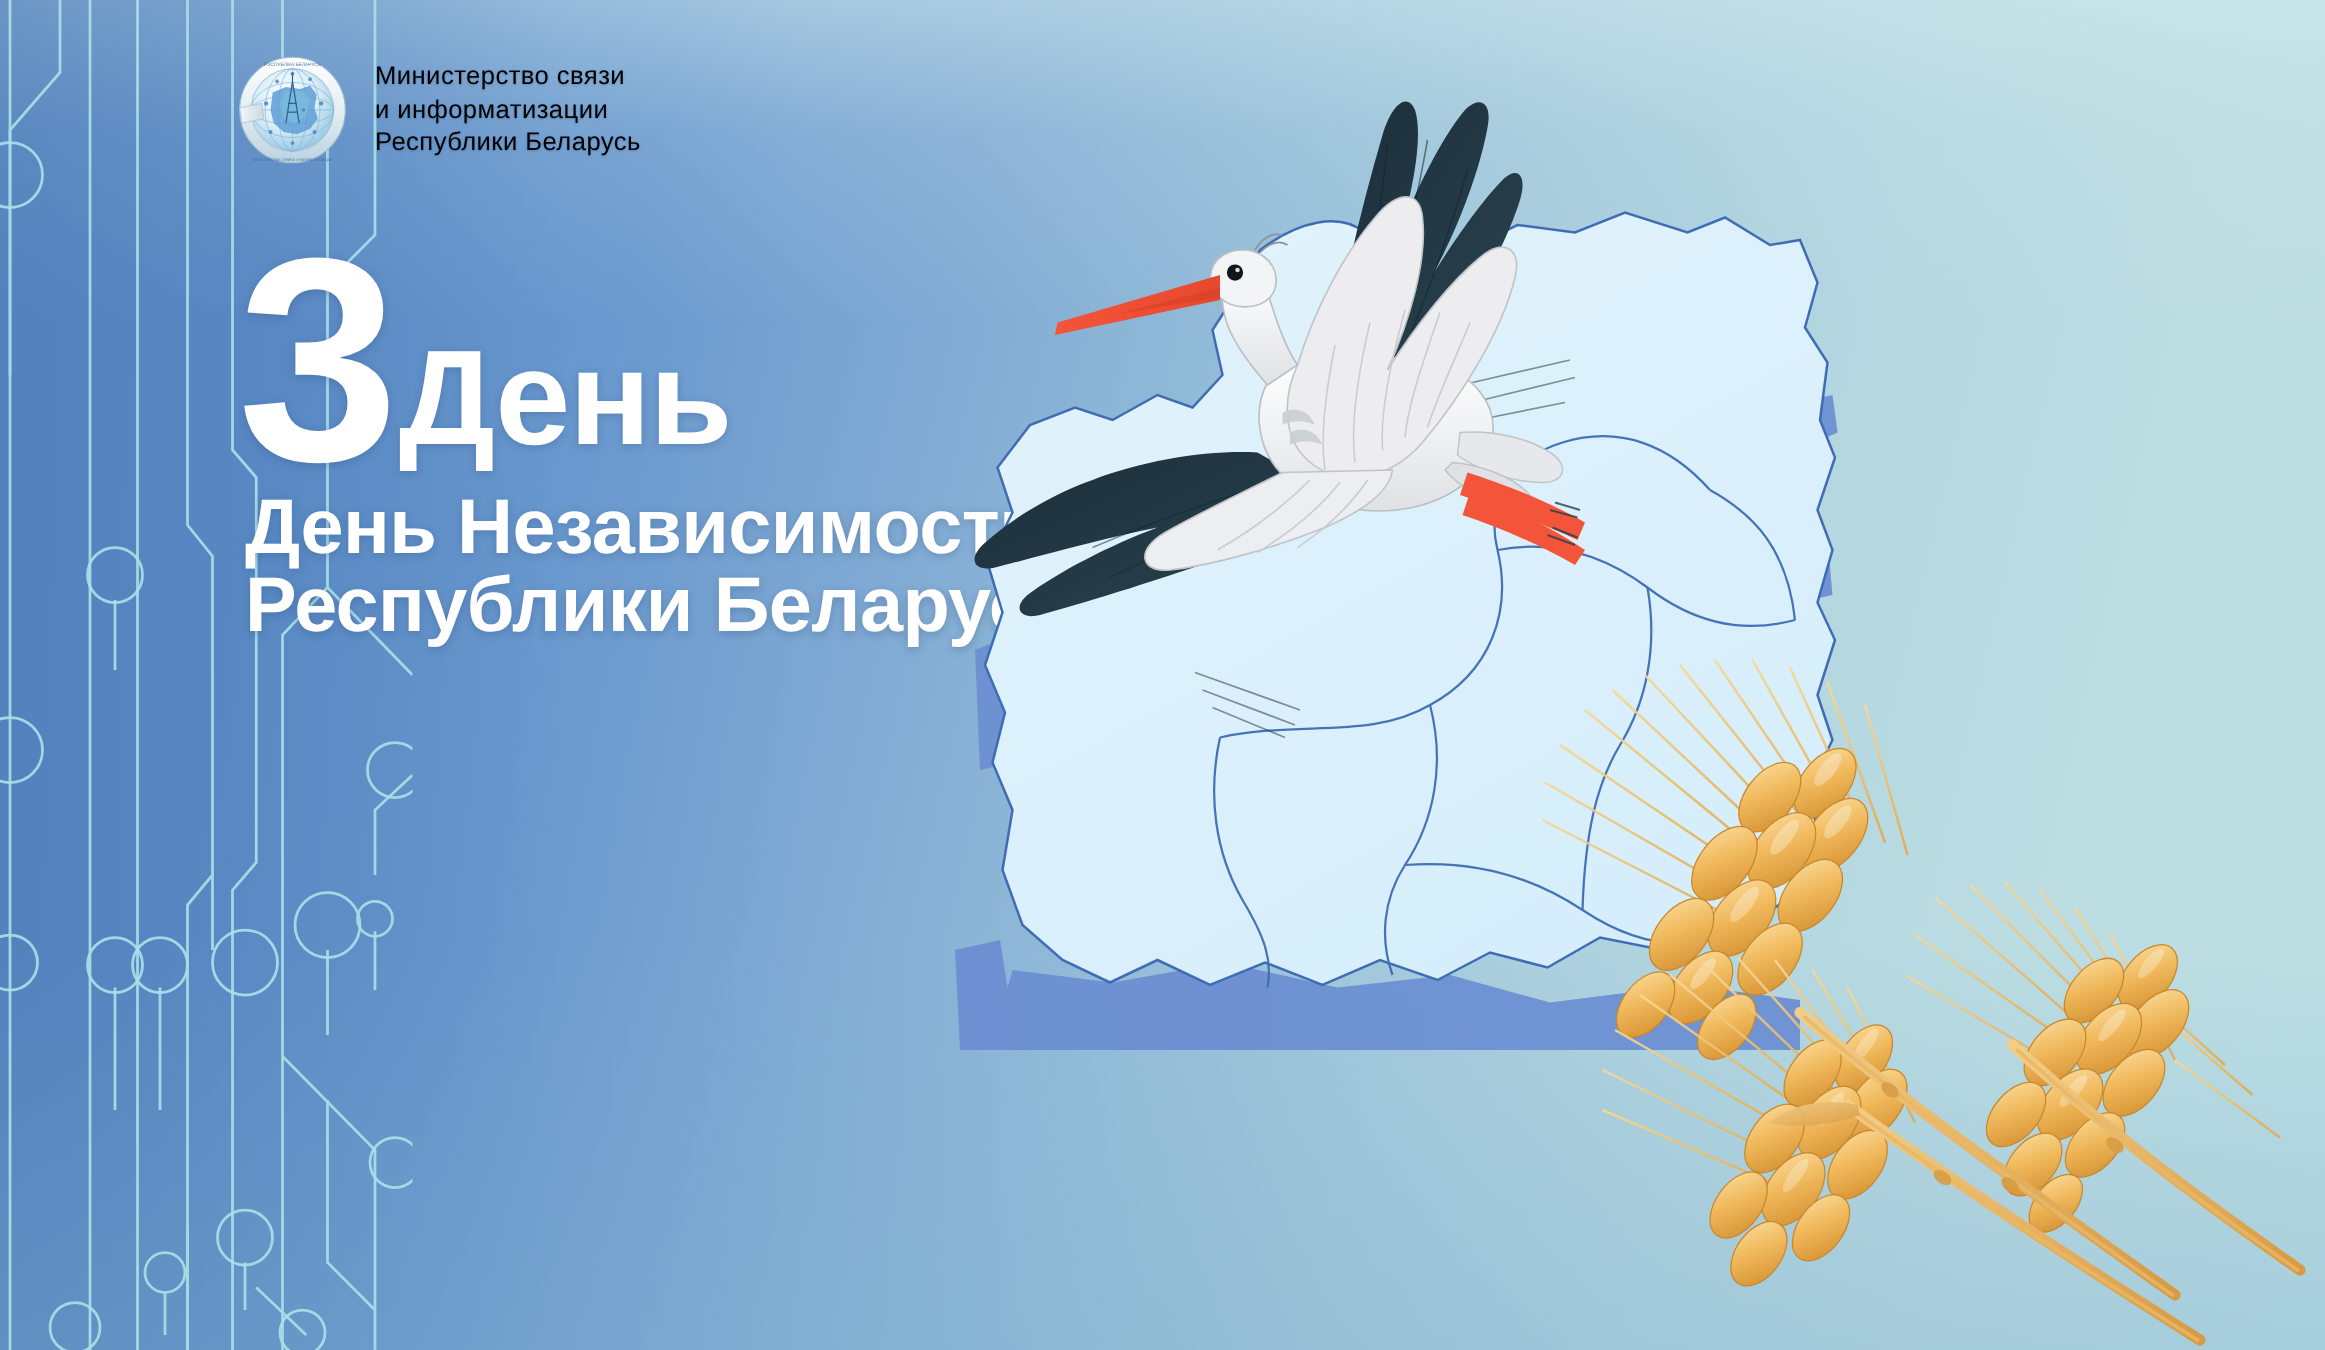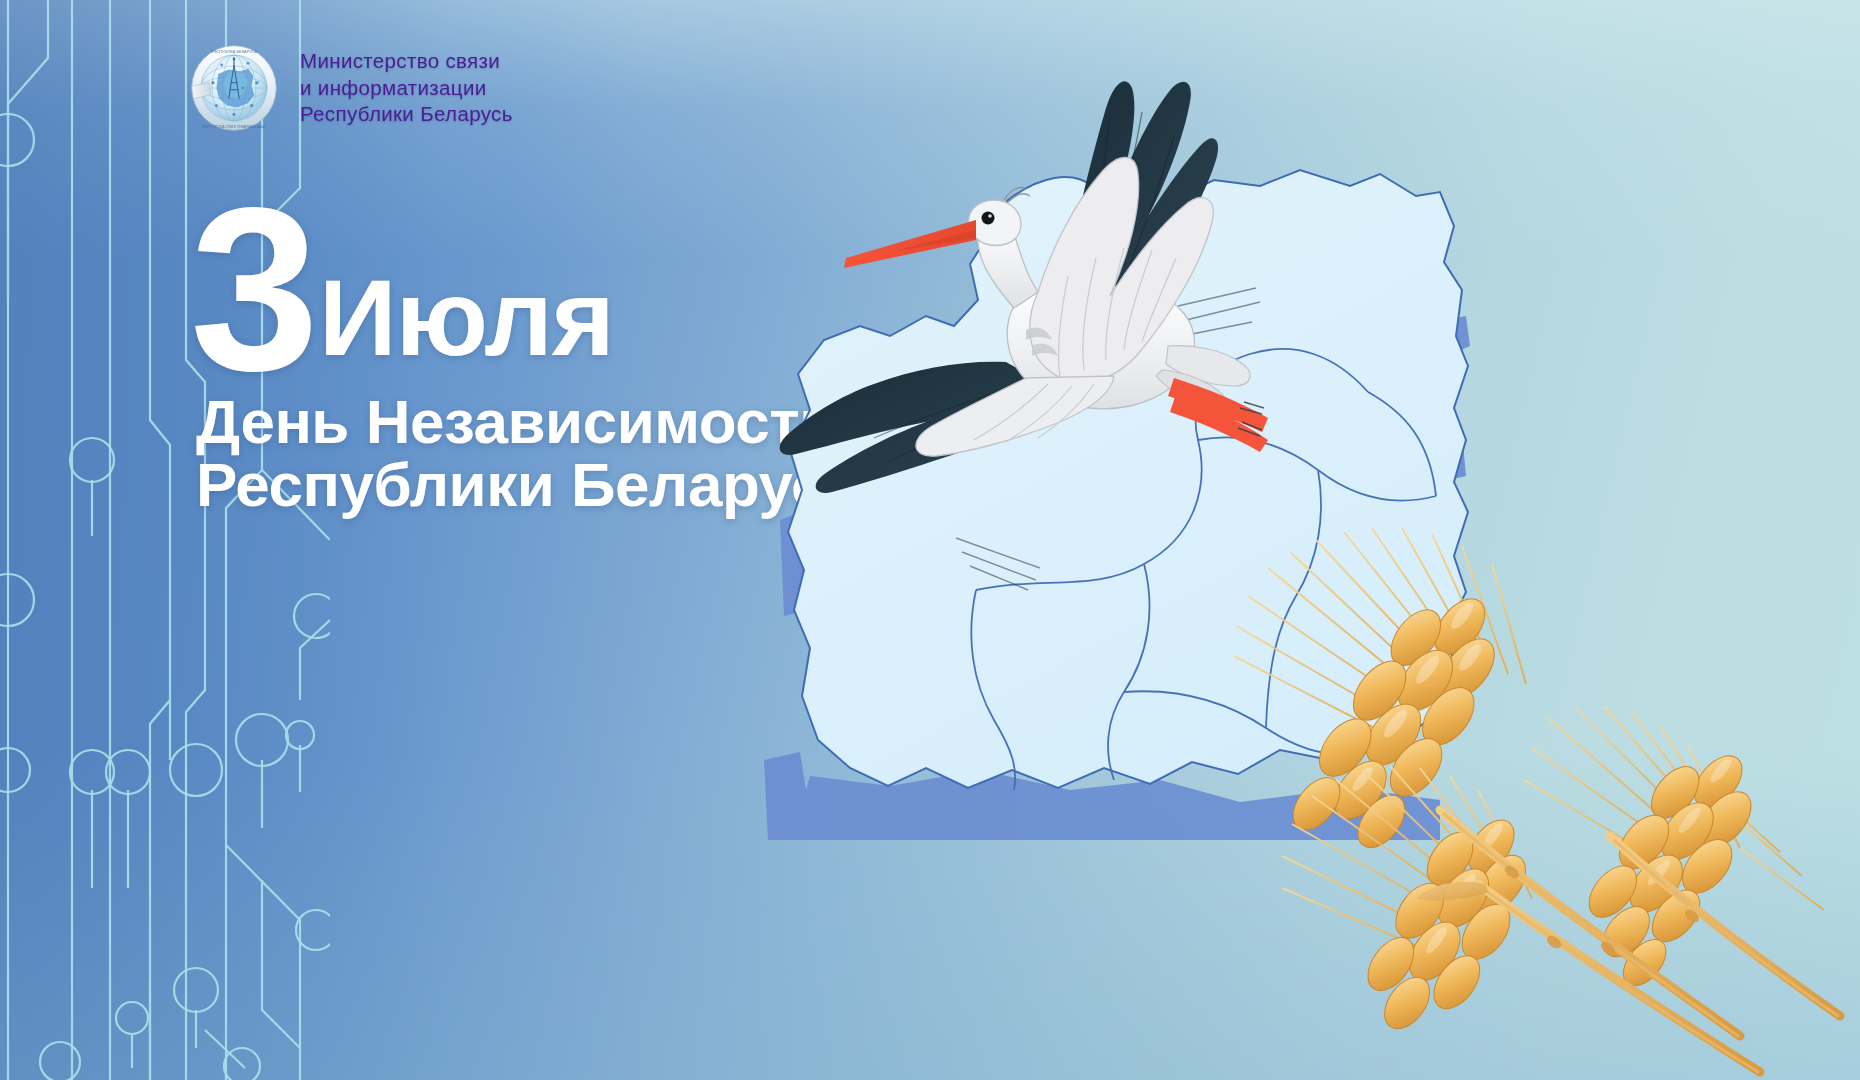--- a/index.html
+++ b/index.html
@@ -51,21 +51,21 @@
   
   .circuit{position:absolute;left:0;top:0;width:330px;height:1080px;}
 
   
   .header{
     position:absolute;left:190px;top:44px;
     display:flex;align-items:center;gap:22px;
   }
   .emblem{width:88px;height:88px;flex:0 0 88px;position:relative;}
   .ministry{
-    color:#4c1d95;
+    color:#000000;
     font-size:20.5px;
     line-height:1.30;
     letter-spacing:.35px;
     text-shadow:0 1px 2px rgba(30,60,100,.30);
     white-space:nowrap;
   }
   .ministry div{display:block;}
 
   
   .headline{
@@ -228,21 +228,21 @@
     <div class="ministry">
       <div>Министерство связи</div>
       <div>и информатизации</div>
       <div>Республики Беларусь</div>
     </div>
   </div>
 
   <div class="headline">
     <div class="line-date">
       <span class="big-3">3</span>
-      <span class="month">Июля</span>
+      <span class="month">День</span>
     </div>
     <div class="sub">
       <div>День Независимости</div>
       <div>Республики Беларусь</div>
     </div>
   </div>
 
   <svg class="map-layer" viewBox="0 0 800 700">
     <defs>
       <linearGradient id="mapG" x1="0" y1="0" x2="0.6" y2="1">

